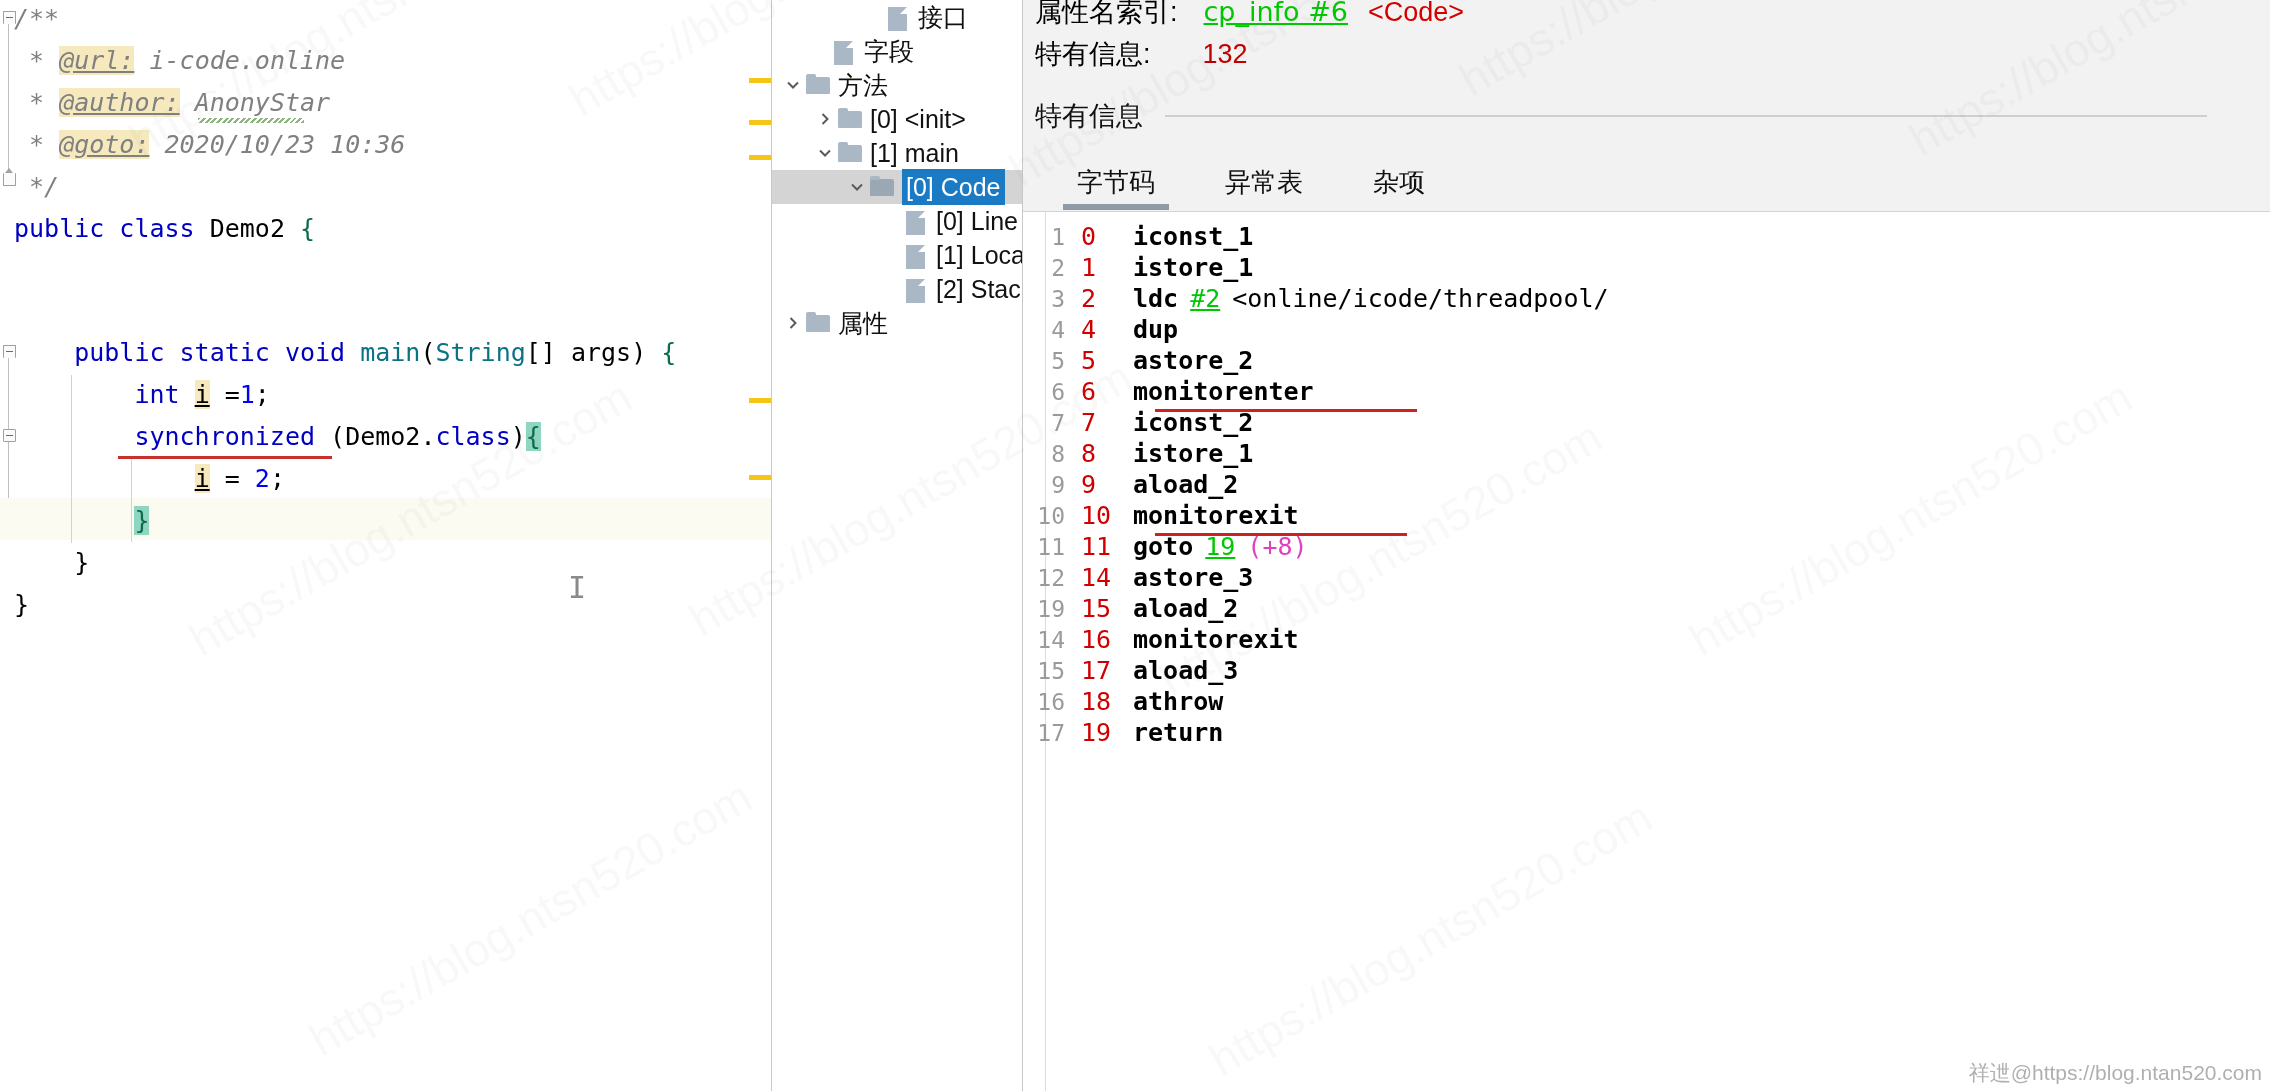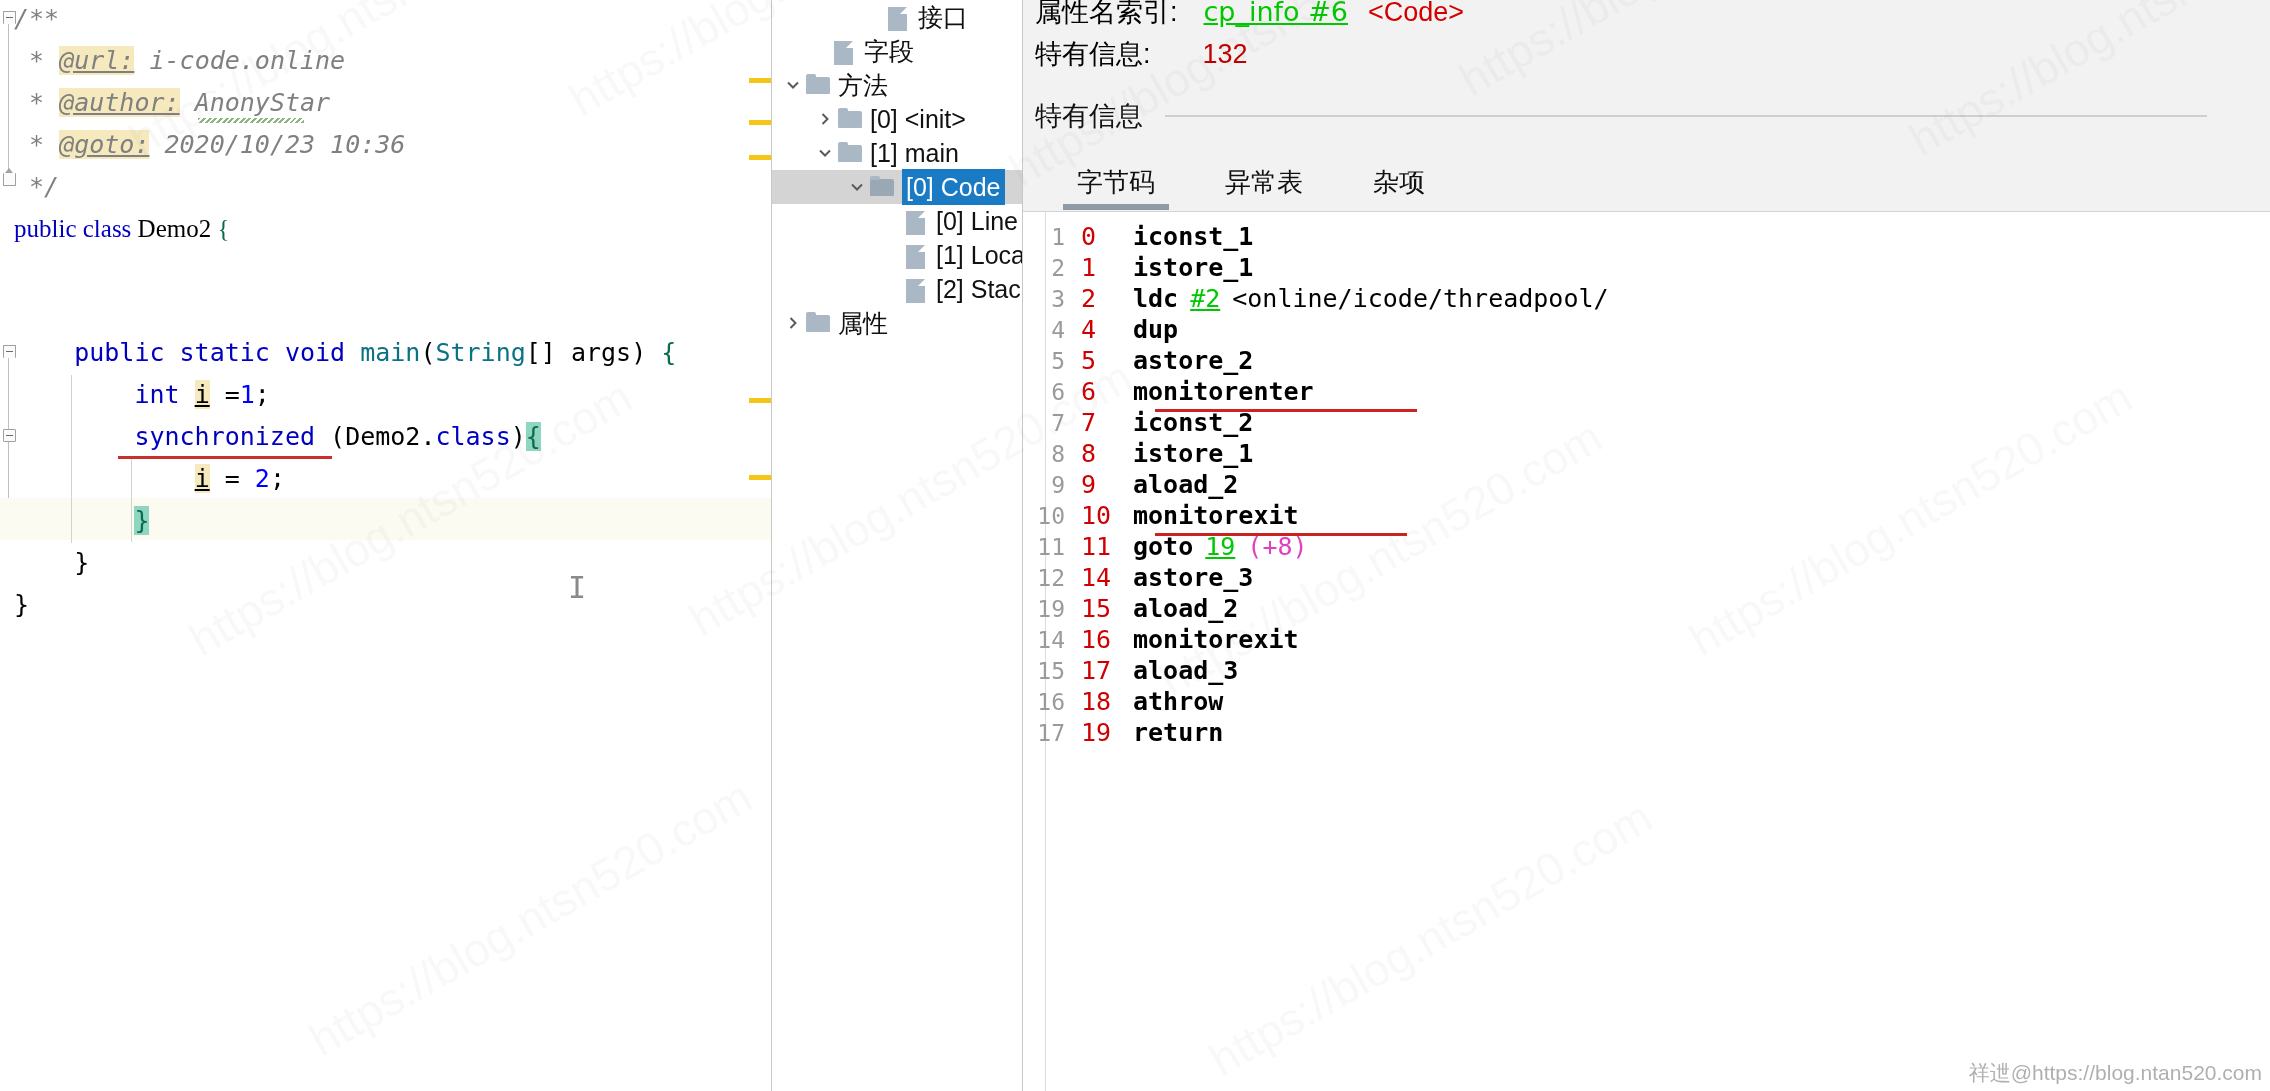--- a/index.html
+++ b/index.html
@@ -224,21 +224,21 @@
       <div class="cl" style="top:-2px;"><span class="cmt">/**</span></div>
 
       <div class="cl" style="top:82px;"><span class="cmt"> * </span><span class="tag">@author:</span><span class="cmt"> AnonyStar</span></div>
 
       <div class="cl" style="top:40px;"><span class="cmt"> * </span><span class="tag">@url:</span><span class="cmt"> i-code.online</span></div>
 
       <div class="cl" style="top:124px;"><span class="cmt"> * </span><span class="tag">@goto:</span><span class="cmt"> 2020/10/23 10:36</span></div>
 
       <div class="cl" style="top:166px;"><span class="cmt"> */</span></div>
 
-      <div class="cl" style="top:208px;font-family:Liberation Serif, serif;"><span class="kw">public class </span><span class="plain">Demo2 </span><span class="brace">{</span></div>
+      <div class="cl" style="top:208px;"><span class="kw">public class </span><span class="plain">Demo2 </span><span class="brace">{</span></div>
 
       <div class="cl" style="top:332px;"><span class="kw">    public static void </span><span class="type">main</span><span class="plain">(</span><span class="type">String</span><span class="plain">[] args) </span><span class="brace">{</span></div>
 
       <div class="cl" style="top:374px;"><span class="kw">        int </span><span class="hl-var">i</span><span class="plain"> =</span><span class="num">1</span><span class="plain">;</span></div>
 
       <div class="cl" style="top:416px;"><span class="kw">        synchronized </span><span class="plain">(Demo2.</span><span class="kw">class</span><span class="plain">)</span><span class="hl-brace">{</span></div>
 
       <div class="cl" style="top:458px;text-align:center;"><span class="plain">            </span><span class="hl-var">i</span><span class="plain"> = </span><span class="num">2</span><span class="plain">;</span></div>
 
       <div class="cl" style="top:500px;"><span class="plain">        </span><span class="hl-brace">}</span></div>

